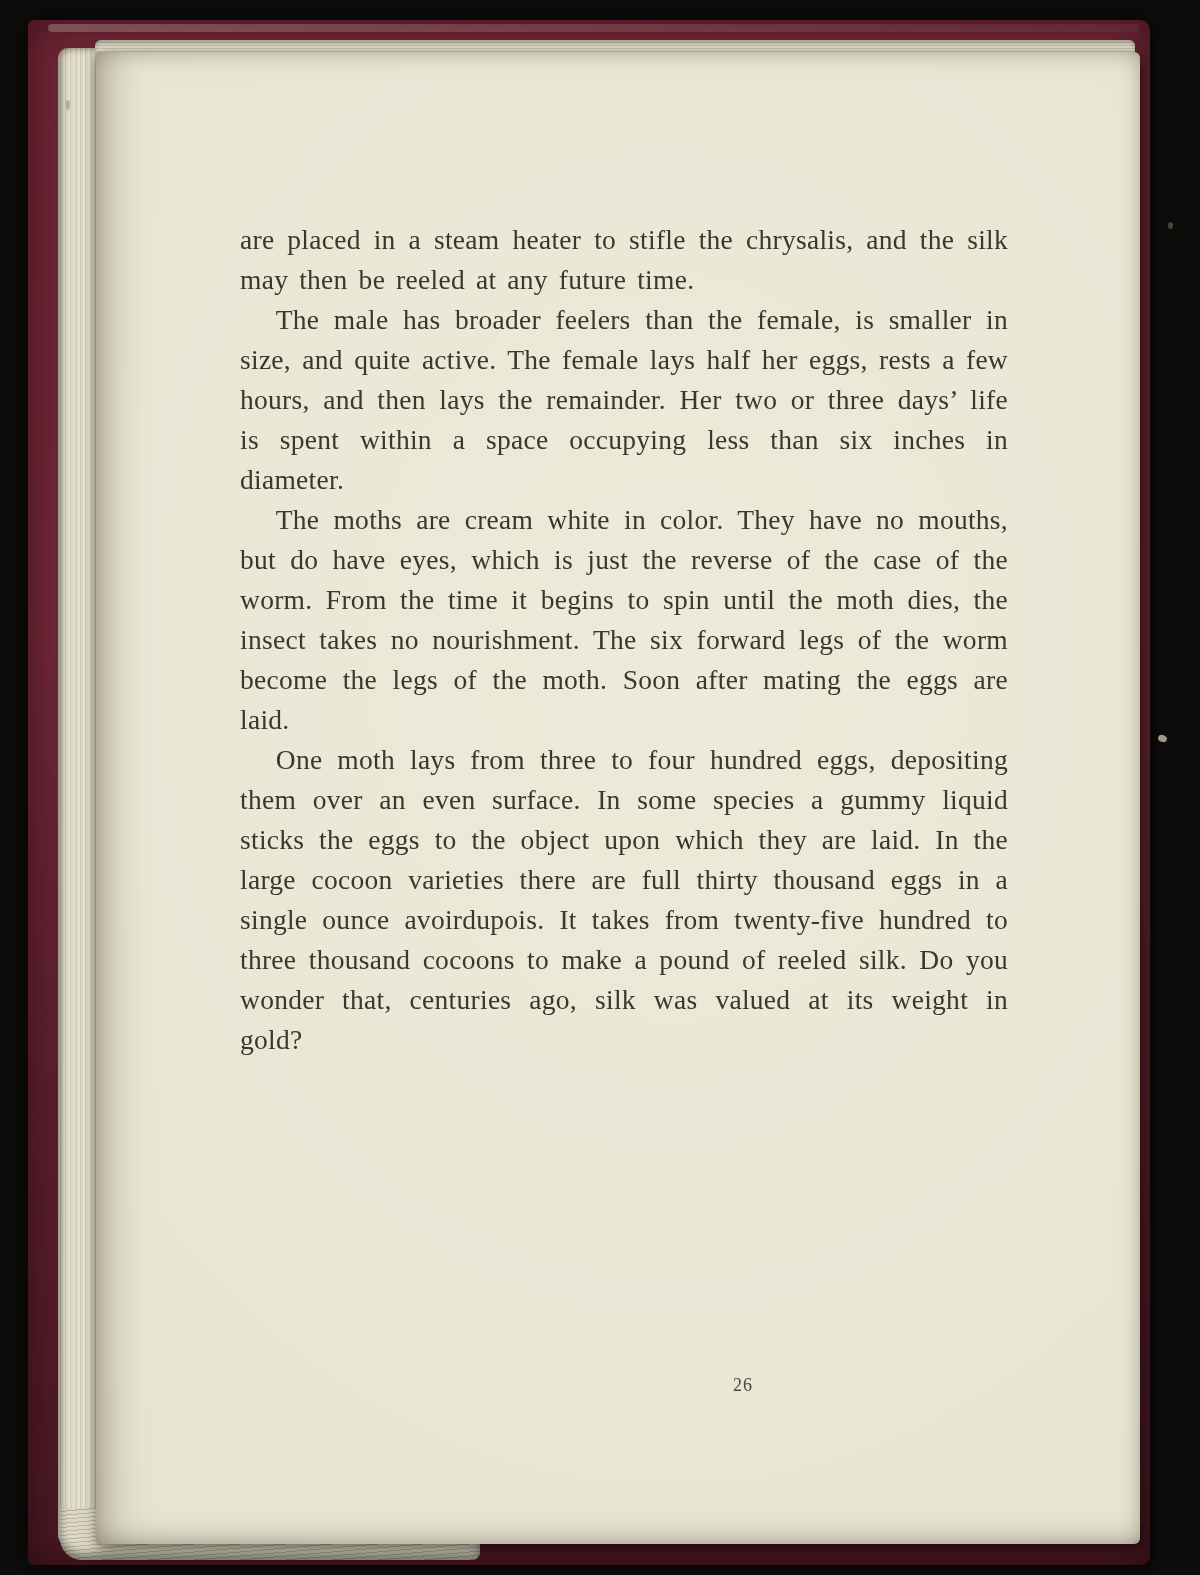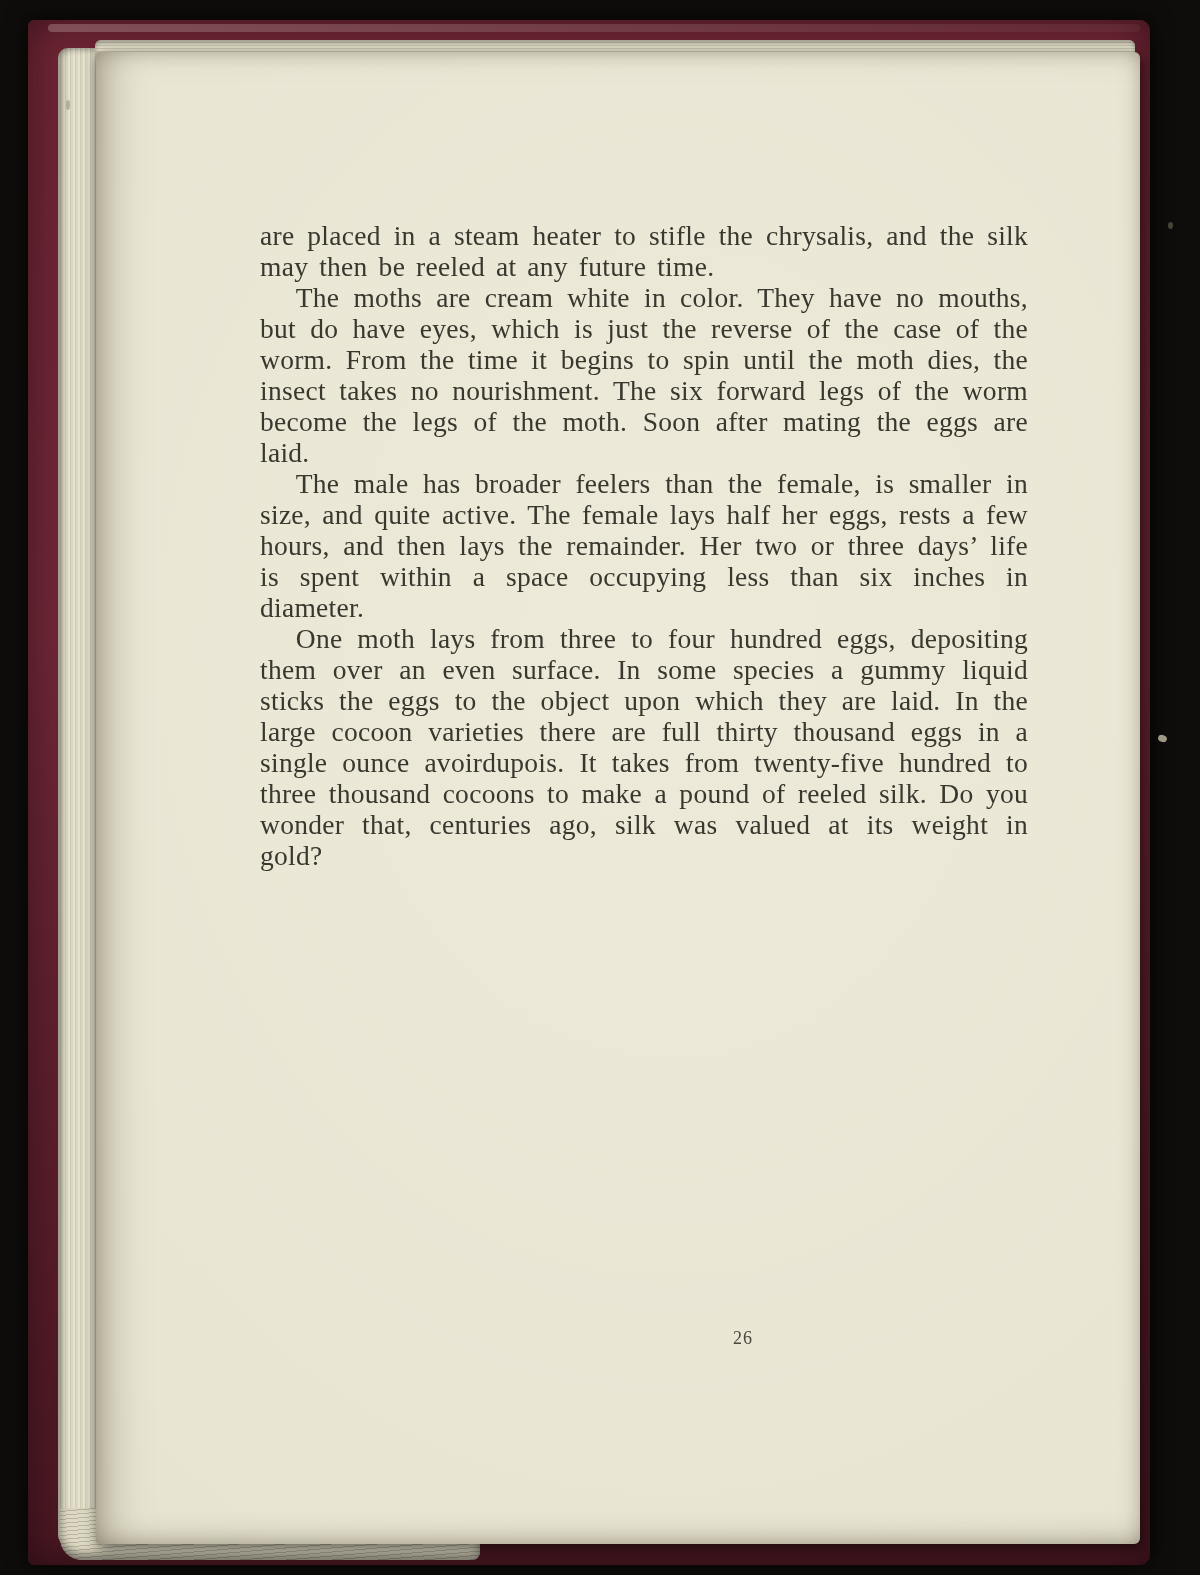--- a/index.html
+++ b/index.html
@@ -85,35 +85,35 @@
     box-shadow:
       inset 28px 0 46px -24px rgba(90,80,55,.55),   
       inset -10px 0 24px -14px rgba(90,80,55,.35),
       inset 0 -14px 30px -18px rgba(90,80,55,.5),
       inset 0 10px 24px -16px rgba(90,80,55,.4),
       2px 4px 14px rgba(0,0,0,.6);
   }
 
   .text-block{
     position:absolute;
-    left:164px; top:168px;
+    left:144px; top:168px;
     width:768px;
     color:var(--ink);
     font-size:27.5px;
-    line-height:31px;
+    line-height:40px;
     text-align:justify;
     word-spacing:.14em;
     letter-spacing:.01em;
   }
   .para{ text-indent:1.3em; }
   .para.no-indent{ text-indent:0; }
 
   .page-number{
     position:absolute;
-    left:0; top:1276px;
+    left:0; top:1323px;
     width:100%;
     text-align:center;
     padding-left:250px; 
     color:#4a463c;
     font-size:18px;
     letter-spacing:.05em;
   }
 
   
   .speck{position:absolute;border-radius:50%;}
@@ -129,22 +129,22 @@
   <div class="book-cover"></div>
 
   <div class="page-edges-left"></div>
   <div class="page-edges-top"></div>
   <div class="page-edges-bottom"></div>
 
   <div class="page">
 
     <div class="text-block">
       <p class="para no-indent">are placed in a steam heater to stifle the chrysalis, and the silk may then be reeled at any future time.</p>
+      <p class="para">The male has broader feelers than the female, is smaller in size, and quite active. The female lays half her eggs, rests a few hours, and then lays the remainder. Her two or three days’ life is spent within a space occupying less than six inches in diameter.</p>
       <p class="para">The moths are cream white in color. They have no mouths, but do have eyes, which is just the reverse of the case of the worm. From the time it begins to spin until the moth dies, the insect takes no nourishment. The six forward legs of the worm become the legs of the moth. Soon after mating the eggs are laid.</p>
-      <p class="para">The male has broader feelers than the female, is smaller in size, and quite active. The female lays half her eggs, rests a few hours, and then lays the remainder. Her two or three days’ life is spent within a space occupying less than six inches in diameter.</p>
       <p class="para">One moth lays from three to four hundred eggs, depositing them over an even surface. In some species a gummy liquid sticks the eggs to the object upon which they are laid. In the large cocoon varieties there are full thirty thousand eggs in a single ounce avoirdupois. It takes from twenty-five hundred to three thousand cocoons to make a pound of reeled silk. Do you wonder that, centuries ago, silk was valued at its weight in gold?</p>
     </div>
 
     <div class="page-number">26</div>
 
   </div>
 
   <div class="speck s1"></div>
   <div class="speck s2"></div>
   <div class="speck s3"></div>

